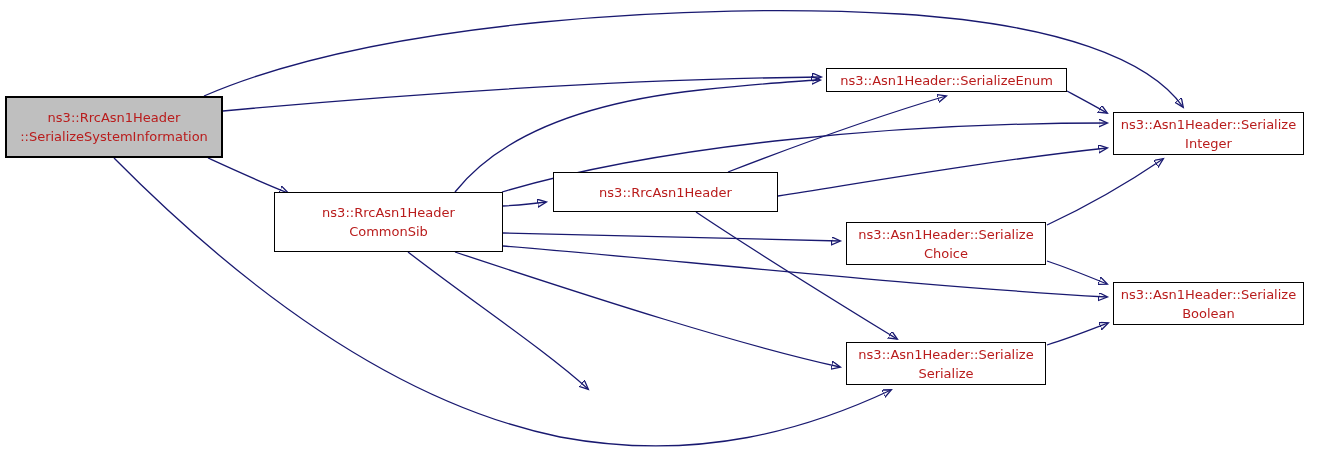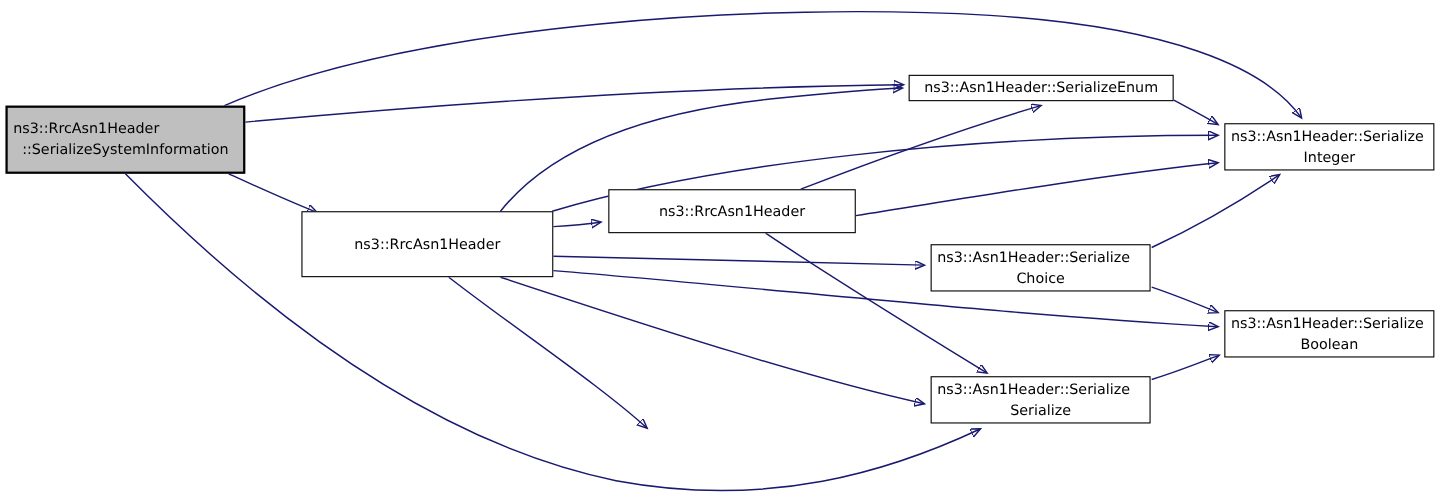--- a/index.html
+++ b/index.html
@@ -11,25 +11,25 @@
     overflow:hidden;
   }
   #edges{position:absolute;left:0;top:0;width:1323px;height:456px;}
   #edges path{fill:none;stroke:var(--edge,#191970);stroke-width:1.3px;}
   .node{
     position:absolute;
     box-sizing:border-box;
     background:var(--fill,#ffffff);
     border:1px solid var(--border,#000000);
     display:flex;flex-direction:column;justify-content:center;
-    font-size:13px;color:#000000;
+    font-size:13px;color:#b91c1c;
     cursor:pointer;
   }
   .node.highlight{background:var(--hl,#bfbfbf);border-width:2px;}
-  .ln{display:block;line-height:19px;white-space:nowrap;text-align:left;padding:0 5px;}
+  .ln{display:block;line-height:19px;white-space:nowrap;text-align:center;padding:0 5px;}
   .ln:last-child{text-align:center;}
   .ln:only-child{text-align:center;}
 </style>
 </head>
 <body>
 
 <div id="graph" style="--edge: #191970; --border: #000000; --fill: #ffffff; --hl: #bfbfbf; --bg: #ffffff;">
 
   <svg id="edges" viewBox="0 0 1323 456">
     <defs>
@@ -57,20 +57,21 @@
     <path marker-end="url(#arrow)" d="M1047,345 C 1070,338 1090,330 1108,323" stroke="#191970"></path>
   </svg>
 
   <div class="node highlight" style="left:5px;top:96px;width:218px;height:62px;">
     <span class="ln">ns3::RrcAsn1Header</span>
     <span class="ln">::SerializeSystemInformation</span>
   </div>
 
   <div class="node" style="left:274px;top:192px;width:229px;height:60px;">
     <span class="ln">ns3::RrcAsn1Header</span>
+    <span class="ln">CommonSib</span>
   </div>
 
   <div class="node" style="left:553px;top:172px;width:225px;height:40px;">
     <span class="ln">ns3::RrcAsn1Header</span>
   </div>
 
   <div class="node" style="left:826px;top:68px;width:241px;height:24px;">
     <span class="ln">ns3::Asn1Header::SerializeEnum</span>
   </div>
 

